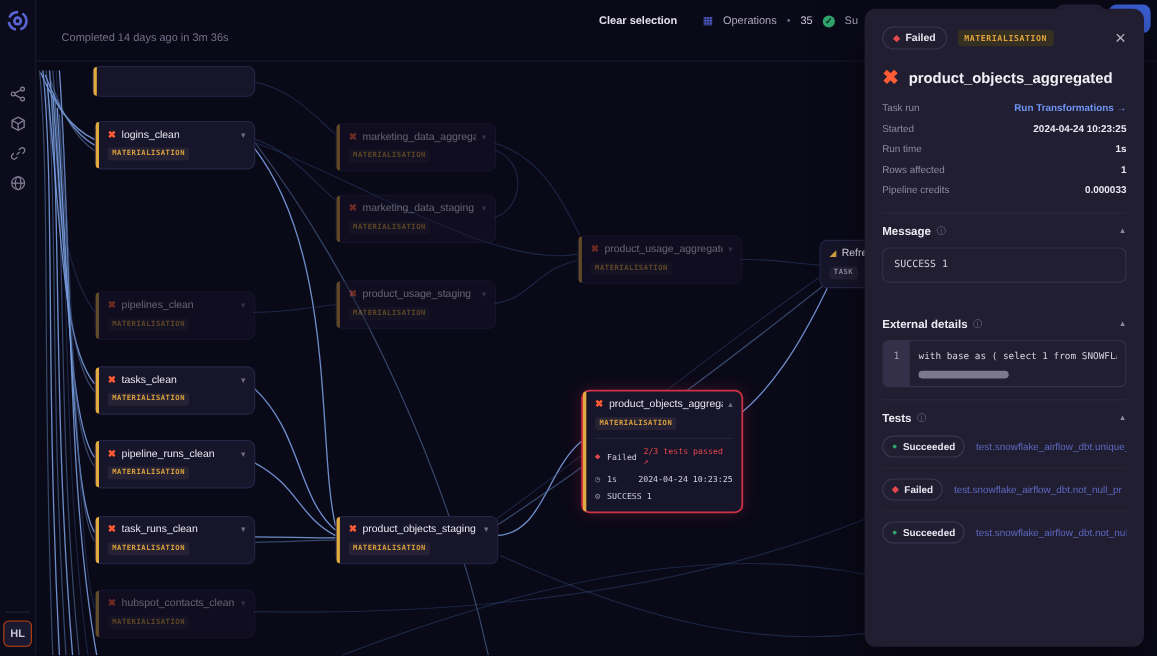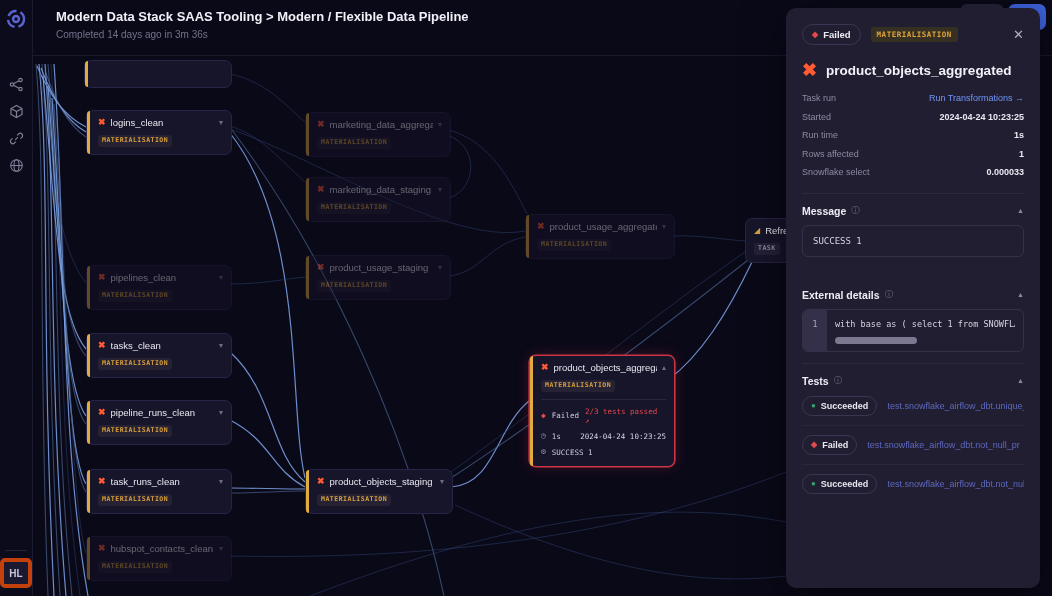--- a/index.html
+++ b/index.html
@@ -14,21 +14,21 @@
   .ed{fill:none;stroke:#33497c;stroke-width:1;opacity:.45;}
 
   
   .sidebar{position:absolute;left:0;top:0;width:32px;height:596px;background:#0c0b1c;
     border-right:1px solid #1c1a2e;z-index:6;display:flex;flex-direction:column;align-items:center;}
   .logo{margin-top:8px;}
   .snav{margin-top:42px;display:flex;flex-direction:column;gap:11px;align-items:center;}
   .sic-btn{width:16px;height:16px;display:flex;align-items:center;justify-content:center;cursor:pointer;}
   .sb-bottom{margin-top:auto;width:100%;display:flex;flex-direction:column;align-items:center;}
   .sb-div{width:22px;border-top:1px solid #242138;margin-bottom:7px;}
-  .avatar{width:24px;height:22px;background:#1b1930;border:4px solid #c2410c;border-radius:5px;
+  .avatar{width:24px;height:22px;background:#1b1930;border:1px solid #c2410c;border-radius:5px;
     color:#c9c6d8;font-size:10px;font-weight:700;display:flex;align-items:center;justify-content:center;margin-bottom:8px;}
 
   
   .header{position:absolute;left:32px;top:0;right:0;height:55px;background:#0a0918;z-index:3;
     border-bottom:1px solid #1b192c;}
   .htitle{position:absolute;left:24px;top:9px;font-size:13px;font-weight:700;color:#f1eff7;white-space:nowrap;}
   .hsub{position:absolute;left:24px;top:29px;font-size:10px;color:#75718a;}
   .hright{position:absolute;right:272px;top:13px;display:flex;align-items:center;gap:9px;white-space:nowrap;}
   .hclear{font-size:10px;color:#e4e2ee;font-weight:600;margin-right:14px;cursor:pointer;}
   .ops-ic{color:#5563d6;font-size:10px;}
@@ -78,21 +78,21 @@
   .pclose{margin-left:auto;color:#b3b0c2;font-size:13px;cursor:pointer;line-height:1;}
   .ptitle-row{display:flex;align-items:center;gap:9px;margin-top:16px;}
   .dbt-lg{color:#ff5c35;font-size:18px;line-height:1;font-weight:700;}
   .ptitle{font-size:13.5px;font-weight:700;color:#f3f1f8;white-space:nowrap;overflow:hidden;}
   .psub{margin-top:7px;font-family:"DejaVu Sans Mono",monospace;font-size:9.5px;color:#938fa8;
     line-height:1.55;word-break:break-all;}
   .details{margin-top:10px;}
   .drow{display:flex;align-items:center;height:18.5px;}
   .dlabel{font-size:9px;color:#8d89a3;}
   .dval{margin-left:auto;font-size:9px;font-weight:700;color:#eae8f2;}
-  .dval.link{color:#6f96f5;font-weight:400;cursor:pointer;}
+  .dval.link{color:#6f96f5;font-weight:700;cursor:pointer;}
   .pdiv{border-top:1px solid #2c2940;margin:11px 0;}
   .shead{display:flex;align-items:center;gap:5px;margin-top:2px;}
   .shead-t{font-size:10.5px;font-weight:700;color:#edebf4;}
   .info-ic{color:#6e6a85;font-size:8.5px;cursor:pointer;}
   .collapse{margin-left:auto;color:#8d89a3;font-size:7px;cursor:pointer;}
   .msg-box{margin-top:8px;border:1px solid #35314b;border-radius:6px;padding:10px;
     font-family:"DejaVu Sans Mono",monospace;font-size:9px;color:#d6d4e2;}
   .code-box{margin-top:8px;border:1px solid #35314b;border-radius:6px;display:flex;overflow:hidden;}
   .gutter{width:24px;background:#353049;color:#a5a1b8;font-family:"DejaVu Sans Mono",monospace;font-size:9px;
     text-align:center;padding-top:9px;flex-shrink:0;}
@@ -147,22 +147,30 @@
     <path class="eb" d="M451 487 C494 485 496 428 529 401"></path>
     <path class="em" d="M451 478 C540 420 660 330 748 260"></path>
     <path class="ed" d="M451 472 C540 408 650 318 745 252"></path>
     <path class="eb" d="M668 380 C700 356 726 316 752 262"></path>
     <path class="ed" d="M230 556 C430 560 620 538 786 472"></path>
     <path class="ed" d="M455 505 C600 572 700 586 786 576"></path>
     <path class="ed" d="M310 596 C520 516 660 498 786 522"></path>
   </svg>
 
   <div class="header">
-    <div class="htitle">Modern Data Stack SAAS Tooling &gt; Modern / Flexible Data Pipeline</div>
     <div class="hsub">Completed 14 days ago in 3m 36s</div>
+    <div class="hright">
+      <span class="hclear">Clear selection</span>
+      <span class="ops-ic">▦</span>
+      <span class="hops">Operations</span>
+      <span class="hdot">•</span>
+      <span class="hcount">35</span>
+      <span class="gcheck">✓</span>
+      <span class="hsu">Su</span>
+    </div>
     <div class="hbtn-dark"></div>
     <div class="hbtn-blue"></div>
   </div>
 
   <div class="sidebar">
     <div class="logo">
       <svg width="22" height="22" viewBox="0 0 22 22">
         <circle cx="11" cy="11" r="8" fill="none" stroke="#5964d2" stroke-width="2.4" stroke-dasharray="10 4"></circle>
         <circle cx="11" cy="11" r="4.2" fill="#5964d2"></circle>
         <circle cx="11" cy="11" r="1.7" fill="#0c0b1c"></circle>
@@ -404,21 +412,21 @@
       </div>
       <div class="drow">
         <span class="dlabel">Run time</span>
         <span class="dval">1s</span>
       </div>
       <div class="drow">
         <span class="dlabel">Rows affected</span>
         <span class="dval">1</span>
       </div>
       <div class="drow">
-        <span class="dlabel">Snowflake select</span>
+        <span class="dlabel">Pipeline credits</span>
         <span class="dval">0.000033</span>
       </div>
     </div>
 
     <div class="pdiv"></div>
 
     <div class="shead">
       <span class="shead-t">Message</span>
       <span class="info-ic">ⓘ</span>
       <span class="collapse">▲</span>

